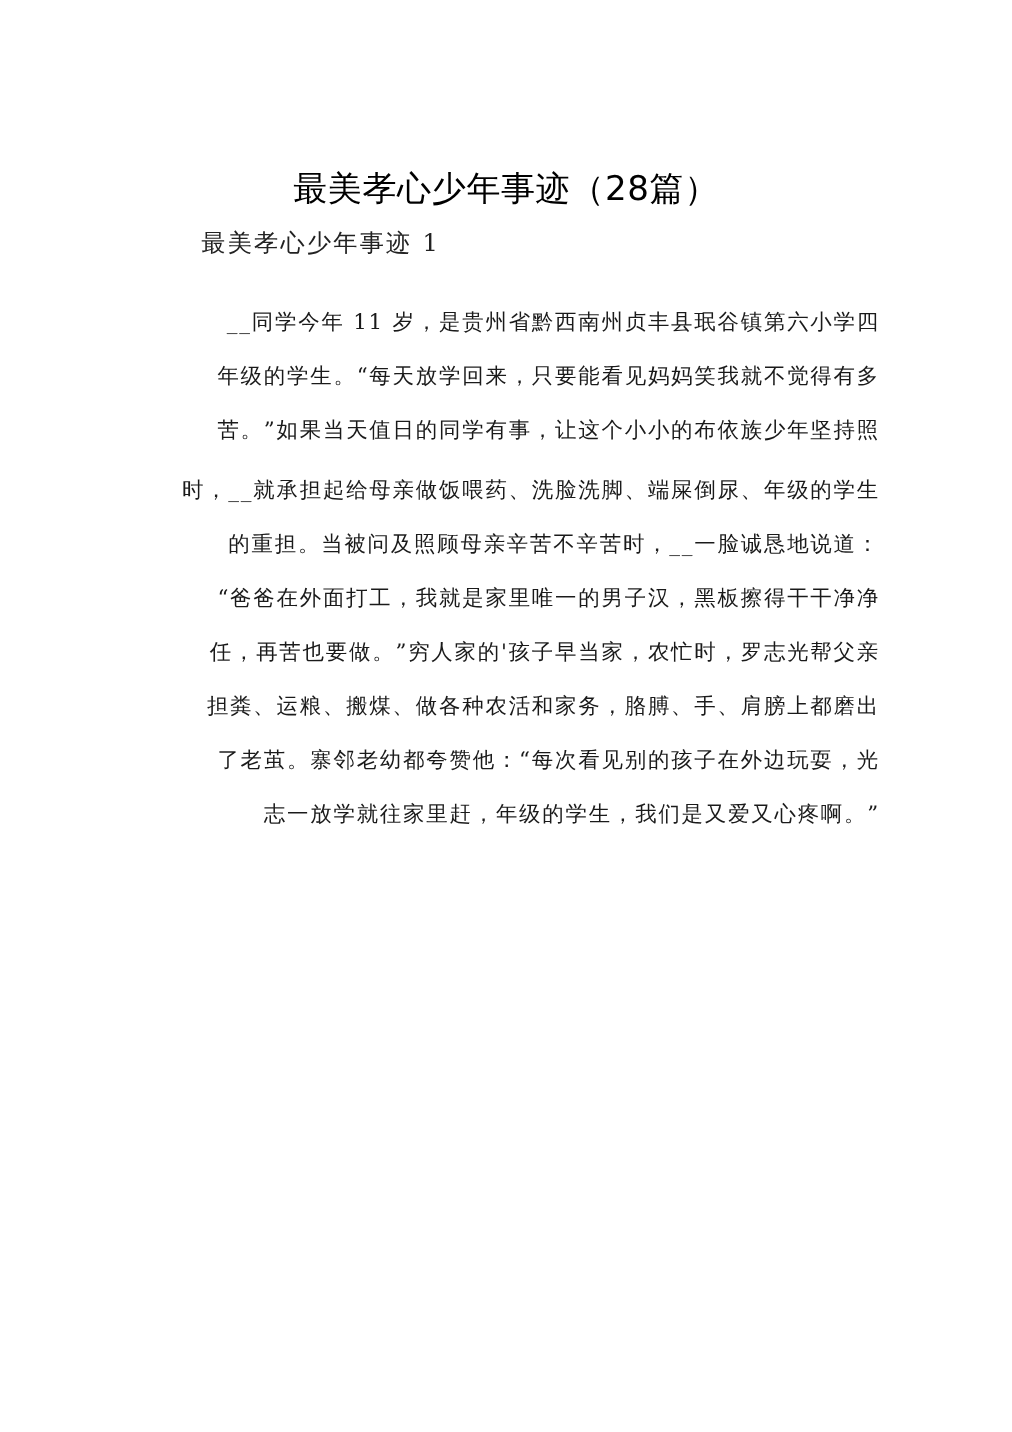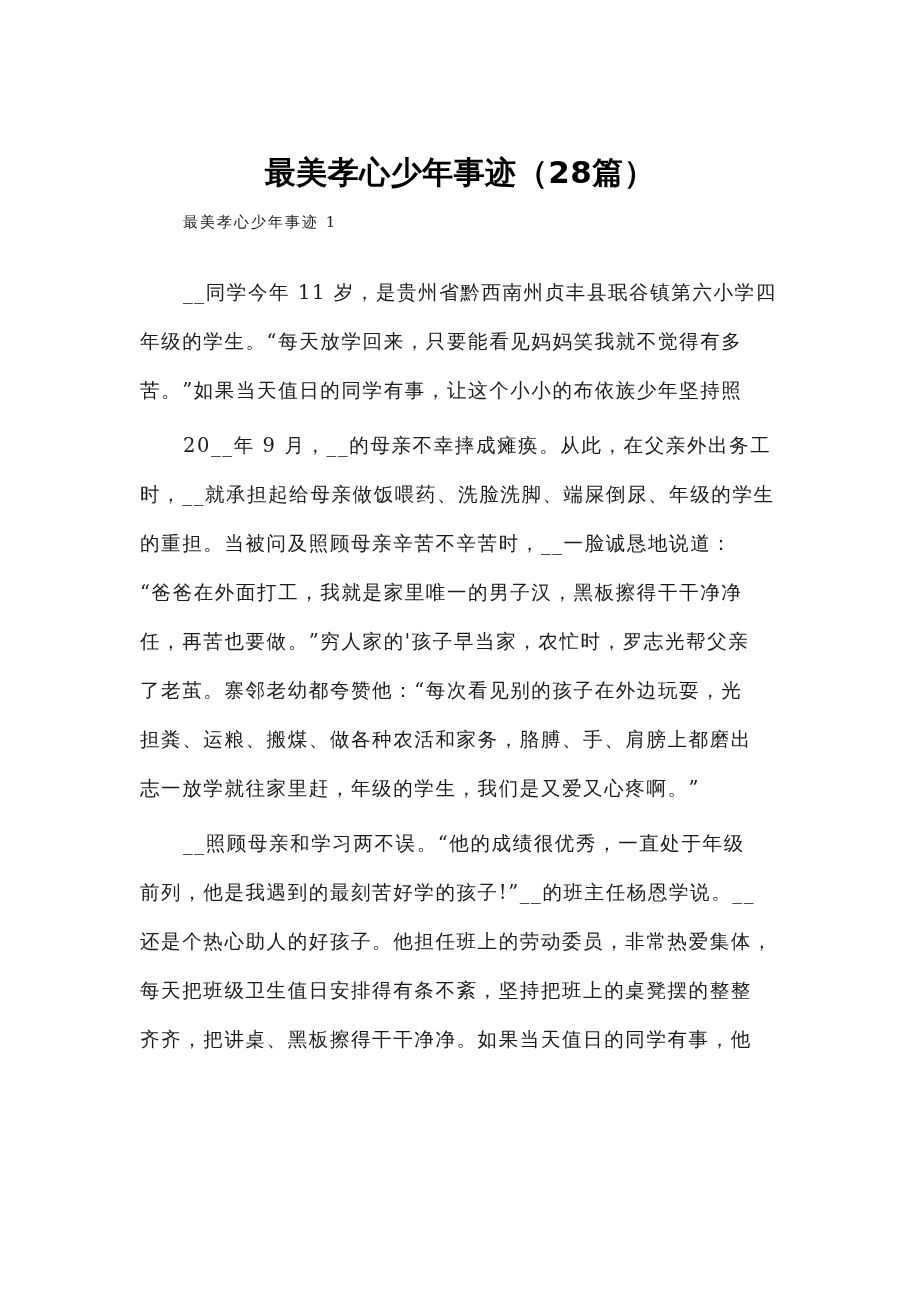--- a/index.html
+++ b/index.html
@@ -23,31 +23,31 @@
       height: 1302px;
       background: #ffffff;
     }
     .doc-title {
       position: absolute;
       top: 150px;
       left: 0;
       width: 920px;
       text-align: center;
       font-family: "DejaVu Sans", "Liberation Sans", sans-serif;
-      font-weight: bold;
+      font-weight: normal;
       font-size: 31px;
       line-height: 44px;
       letter-spacing: 0.5px;
       color: #000000;
     }
     .section-heading {
       position: absolute;
       top: 208px;
       left: 183px;
-      font-size: 15px;
+      font-size: 22px;
       line-height: 28px;
       letter-spacing: 2px;
       color: #222222;
     }
     .body {
       position: absolute;
       top: 268px;
       left: 140px;
       width: 660px;
     }
@@ -55,20 +55,21 @@
       margin: 0 0 6px 0;
     }
     .line {
       display: block;
       white-space: nowrap;
       font-size: 19.5px;
       line-height: 49px;
       height: 49px;
       letter-spacing: 1.6px;
       color: #1a1a1a;
+      text-align: right;
     }
     .line.indent {
       padding-left: 43px;
     }
   </style>
 </head>
 <body>
 
 <div class="page">
 
@@ -78,32 +79,24 @@
 
   <div class="body">
 
     <div class="para">
       <span class="line indent">__同学今年 11 岁，是贵州省黔西南州贞丰县珉谷镇第六小学四</span>
       <span class="line">年级的学生。“每天放学回来，只要能看见妈妈笑我就不觉得有多</span>
       <span class="line">苦。”如果当天值日的同学有事，让这个小小的布依族少年坚持照</span>
     </div>
 
     <div class="para">
-      <span class="line indent">20__年 9 月，__的母亲不幸摔成瘫痪。从此，在父亲外出务工</span>
       <span class="line">时，__就承担起给母亲做饭喂药、洗脸洗脚、端屎倒尿、年级的学生</span>
       <span class="line">的重担。当被问及照顾母亲辛苦不辛苦时，__一脸诚恳地说道：</span>
       <span class="line">“爸爸在外面打工，我就是家里唯一的男子汉，黑板擦得干干净净</span>
       <span class="line">任，再苦也要做。”穷人家的'孩子早当家，农忙时，罗志光帮父亲</span>
+      <span class="line">担粪、运粮、搬煤、做各种农活和家务，胳膊、手、肩膀上都磨出</span>
       <span class="line">了老茧。寨邻老幼都夸赞他：“每次看见别的孩子在外边玩耍，光</span>
-      <span class="line">担粪、运粮、搬煤、做各种农活和家务，胳膊、手、肩膀上都磨出</span>
       <span class="line">志一放学就往家里赶，年级的学生，我们是又爱又心疼啊。”</span>
     </div>
 
-    <div class="para">
-      <span class="line indent">__照顾母亲和学习两不误。“他的成绩很优秀，一直处于年级</span>
-      <span class="line">前列，他是我遇到的最刻苦好学的孩子!”__的班主任杨恩学说。__</span>
-      <span class="line">还是个热心助人的好孩子。他担任班上的劳动委员，非常热爱集体，</span>
-      <span class="line">每天把班级卫生值日安排得有条不紊，坚持把班上的桌凳摆的整整</span>
-      <span class="line">齐齐，把讲桌、黑板擦得干干净净。如果当天值日的同学有事，他</span>
-    </div>
 
   </div>
 </div>
 
 </body></html>

